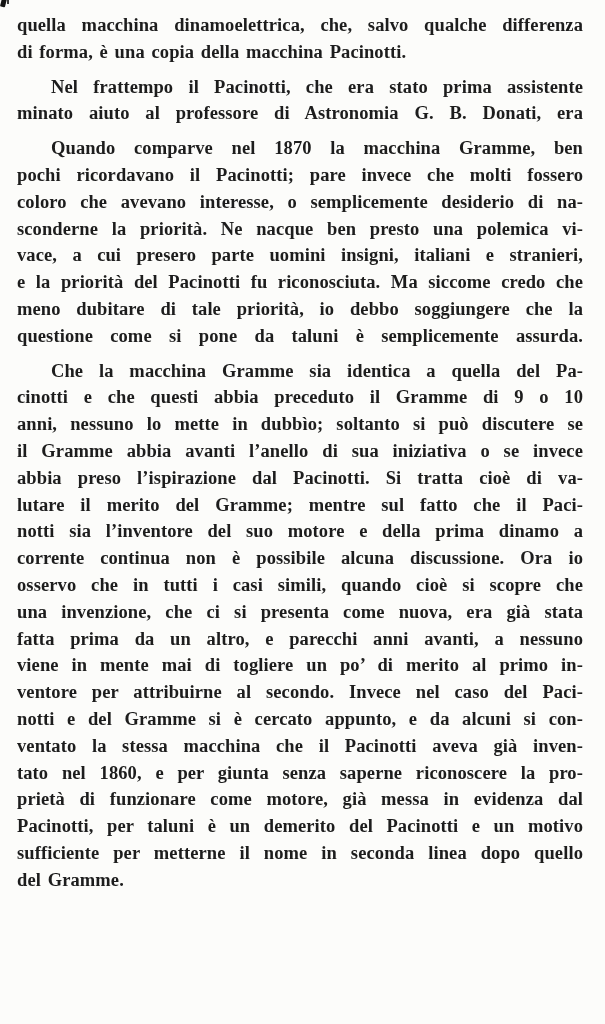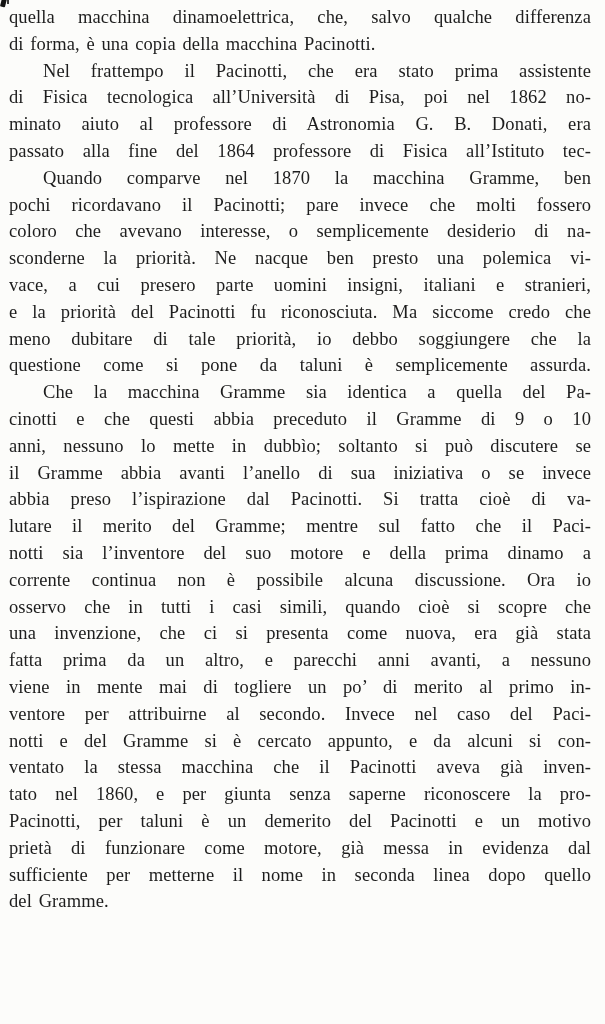--- a/index.html
+++ b/index.html
@@ -15,21 +15,21 @@
     overflow: hidden;
     font-family: "Liberation Serif", "DejaVu Serif", serif;
     color: #1d1d1d;
   }
   .text-column {
     position: absolute;
     left: 9px;
     top: 4px;
     width: 582px;
   }
-  .para { margin: 0; padding: 0; }
+  .para { margin: 8px; padding: 0; font-weight: bold; }
   .line {
     font-size: 18.5px;
     line-height: 26.8px;
     height: 26.8px;
     overflow: hidden;
     word-spacing: 2px;
     letter-spacing: 0.1px;
     text-align: justify;
     text-align-last: justify;
     white-space: nowrap; 
@@ -70,23 +70,21 @@
 
   <div class="text-column">
 
     <div class="para">
       <div class="line fill">quella macchina dinamoelettrica, che, salvo qualche differenza</div>
       <div class="line end">di forma, è una copia della macchina Pacinotti.</div>
     </div>
 
     <div class="para">
       <div class="line fill indent">Nel frattempo il Pacinotti, che era stato prima assistente</div>
-      <div class="line fill">di Fisica tecnologica all’Università di Pisa, poi nel 1862 no-</div>
       <div class="line fill">minato aiuto al professore di Astronomia G. B. Donati, era</div>
-      <div class="line fill">passato alla fine del 1864 professore di Fisica all’Istituto tec-</div>
     </div>
 
     <div class="para">
       <div class="line fill indent">Quando comparve nel 1870 la macchina Gramme, ben</div>
       <div class="line fill">pochi ricordavano il Pacinotti; pare invece che molti fossero</div>
       <div class="line fill">coloro che avevano interesse, o semplicemente desiderio di na-</div>
       <div class="line fill">sconderne la priorità. Ne nacque ben presto una polemica vi-</div>
       <div class="line fill">vace, a cui presero parte uomini insigni, italiani e stranieri,</div>
       <div class="line fill">e la priorità del Pacinotti fu riconosciuta. Ma siccome credo che</div>
       <div class="line fill">meno dubitare di tale priorità, io debbo soggiungere che la</div>
@@ -103,20 +101,20 @@
       <div class="line fill">notti sia l’inventore del suo motore e della prima dinamo a</div>
       <div class="line fill">corrente continua non è possibile alcuna discussione. Ora io</div>
       <div class="line fill">osservo che in tutti i casi simili, quando cioè si scopre che</div>
       <div class="line fill">una invenzione, che ci si presenta come nuova, era già stata</div>
       <div class="line fill">fatta prima da un altro, e parecchi anni avanti, a nessuno</div>
       <div class="line fill">viene in mente mai di togliere un po’ di merito al primo in-</div>
       <div class="line fill">ventore per attribuirne al secondo. Invece nel caso del Paci-</div>
       <div class="line fill">notti e del Gramme si è cercato appunto, e da alcuni si con-</div>
       <div class="line fill">ventato la stessa macchina che il Pacinotti aveva già inven-</div>
       <div class="line fill">tato nel 1860, e per giunta senza saperne riconoscere la pro-</div>
+      <div class="line fill">prietà di funzionare come motore, già messa in evidenza dal</div>
       <div class="line fill">Pacinotti, per taluni è un demerito del Pacinotti e un motivo</div>
-      <div class="line fill">prietà di funzionare come motore, già messa in evidenza dal</div>
       <div class="line fill">sufficiente per metterne il nome in seconda linea dopo quello</div>
       <div class="line end">del Gramme.</div>
     </div>
 
   </div>
 </div>
 
 </body></html>

